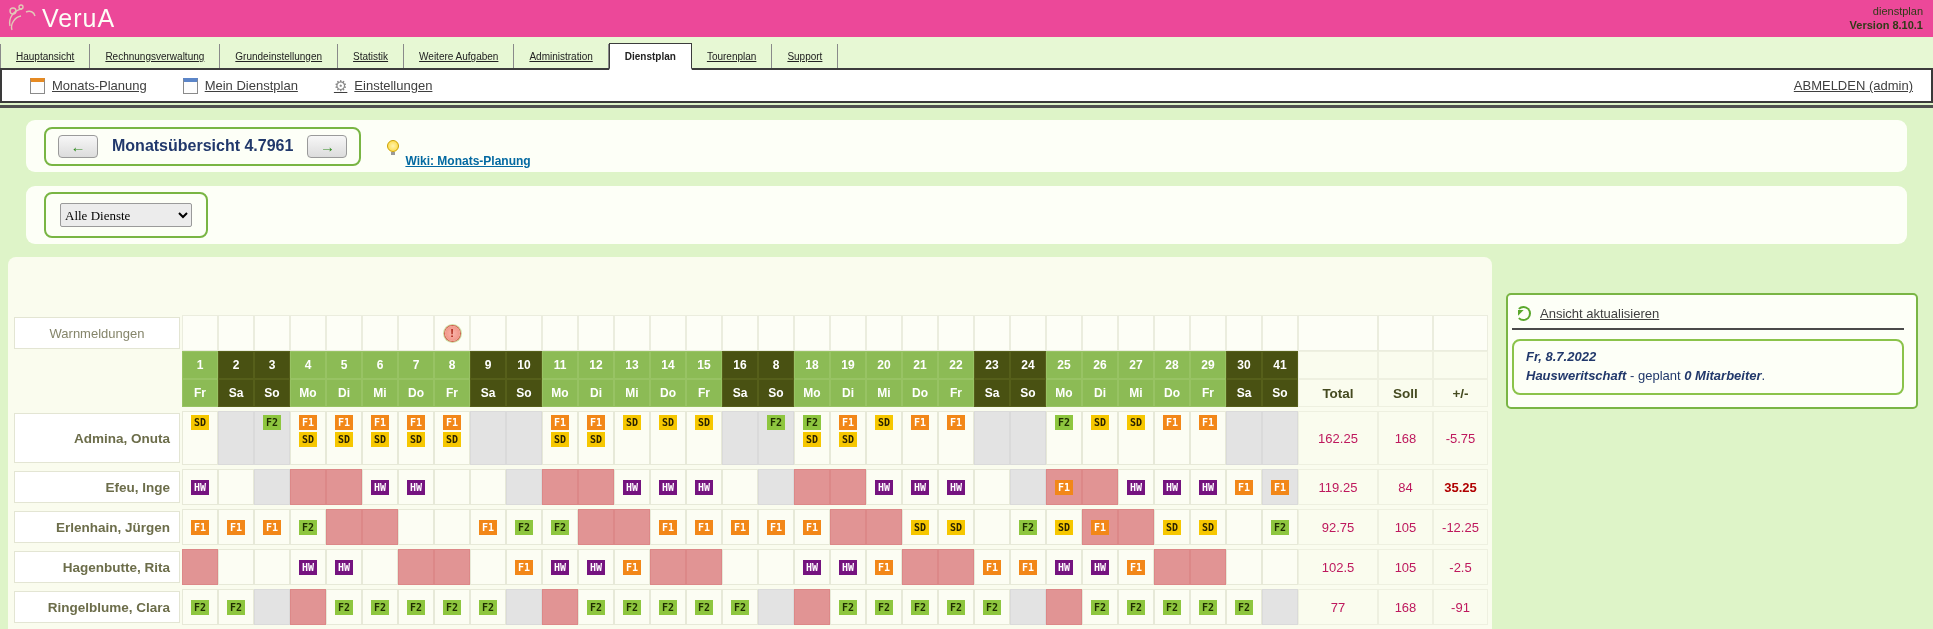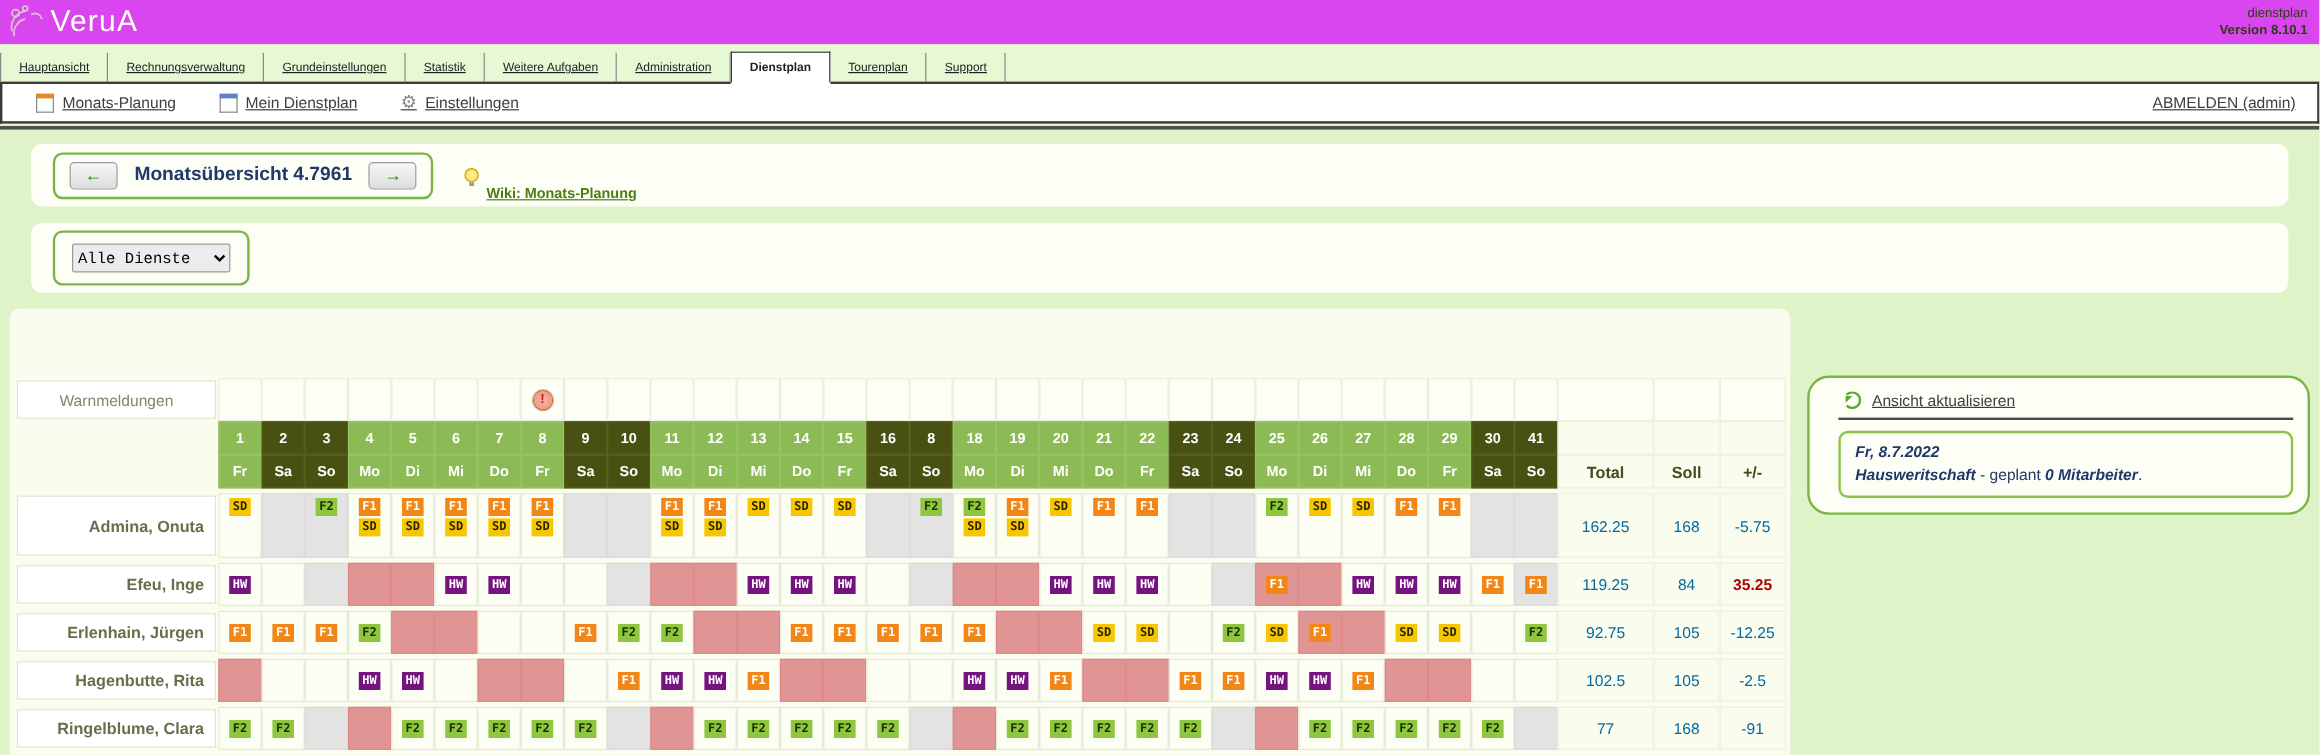--- a/index.html
+++ b/index.html
@@ -1,19 +1,19 @@
 <!DOCTYPE html>
 <html><head>
 <meta charset="utf-8">
 <style>
   html,body{margin:0;padding:0;}
   .page{width:1933px;height:629px;background:#def4c8;font-family:"Liberation Sans",sans-serif;position:relative;overflow:hidden;}
 
   
-  .appheader{height:37px;background:#d946ef;display:flex;align-items:center;justify-content:space-between;padding:0 10px 0 6px;}
+  .appheader{height:37px;background:#ec4899;display:flex;align-items:center;justify-content:space-between;padding:0 10px 0 6px;}
   .logo{display:flex;align-items:center;color:#fff;}
   .logo-flourish{width:34px;height:30px;margin-right:2px;opacity:.75;}
   .logo-text{font-size:25px;letter-spacing:1px;color:#fdfef6;font-weight:normal;}
   .version{line-height:1.25;color:#2f3b17;font-size:11px;}
   .version .vline1{display:block;text-align:right;}
   .version .vline2{display:block;font-weight:bold;text-align:right;}
 
   
   .tabbar{background:#e7f8d4;border-bottom:2px solid #3c3c3c;padding:0;display:flex;align-items:flex-end;height:31px;}
   .tab{display:inline-block;padding:7px 15px 6px 15px;font-size:10px;color:#222;text-decoration:underline;border-right:1px solid #8a8a8a;cursor:pointer;white-space:nowrap;}
@@ -35,23 +35,23 @@
   .panel{background:#fdfff7;border-radius:9px;margin:12px 26px 0 26px;display:flex;align-items:center;}
   .panel1{height:52px;padding:0 18px;gap:26px;}
   .panel2{height:58px;padding:0 18px;margin-top:14px;}
   .monthbox{border:2px solid #79b544;border-radius:8px;padding:6px 12px;display:flex;align-items:center;gap:14px;background:#fdfff7;}
   .navbtn{width:38px;height:21px;border:1px solid #9a9a9a;border-radius:4px;background:linear-gradient(#f7f7f7,#dcdcdc);display:flex;align-items:center;justify-content:center;cursor:pointer;}
   .navbtn span{color:#2e8b1e;font-weight:bold;font-size:15px;line-height:1;}
   .monthtitle{font-size:16px;font-weight:bold;color:#21386b;}
   .wikilink{display:flex;align-items:center;gap:6px;}
   .bulb{width:10px;height:10px;border-radius:50%;background:radial-gradient(#fff4b0,#ffd633);border:1px solid #caa002;position:relative;display:inline-block;}
   .bulb:after{content:"";position:absolute;left:3px;bottom:-4px;width:4px;height:3px;background:#9a9a9a;}
-  .wikitext{font-size:12px;font-weight:bold;color:#4d7c0f;text-decoration:underline;cursor:pointer;margin-top:30px;}
+  .wikitext{font-size:12px;font-weight:bold;color:#0369a1;text-decoration:underline;cursor:pointer;margin-top:30px;}
   .filterbox{border:2px solid #79b544;border-radius:8px;padding:9px 14px;background:#fdfff7;}
-  .dienstselect{width:132px;height:24px;font-size:13px;font-family:Liberation Mono, monospace;background:#ececec;border:1px solid #9a9a9a;border-radius:2px;}
+  .dienstselect{width:132px;height:24px;font-size:13px;font-family:Liberation Serif, serif;background:#ececec;border:1px solid #9a9a9a;border-radius:2px;}
 
   
   .board{display:flex;align-items:flex-start;margin-top:13px;padding:0 8px;gap:14px;}
   .tablepanel{width:1482px;background:#fafcee;border-radius:8px;padding:58px 0 12px 2px;}
   .row{display:grid;grid-template-columns:172px repeat(31,36px) 80px 55px 55px 26px;}
   .row > div{box-sizing:border-box;}
 
   .labelcell{display:flex;align-items:center;}
   .labelbox{background:#fff;border:1px solid #e3e5d3;flex:1;margin:2px 2px 2px 4px;height:calc(100% - 6px);display:flex;align-items:center;}
   .warnlabel{justify-content:center;color:#85856a;font-size:13px;}
@@ -68,26 +68,26 @@
   .blankcell{background:#fafcee;border:1px solid #eef0e0;}
   .thead{background:#fafcee;border:1px solid #eef0e0;color:#454a20;font-weight:bold;font-size:13.5px;display:flex;align-items:center;justify-content:center;}
 
   .trow{height:36px;margin-top:4px;}
   .trow.tall{height:54px;}
   .cell{background:#fcfdf3;border:1px solid #e7e9d8;display:flex;flex-direction:column;align-items:center;justify-content:center;gap:2px;cursor:pointer;}
   .trow.tall .cell{justify-content:flex-start;padding-top:3px;}
   .cell.we{background:#e3e3e3;border-color:#dadada;}
   .cell.abs{background:#e19494;border-color:#dc8888;}
   .badge{display:inline-block;font-family:"DejaVu Sans Mono",monospace;font-size:10px;font-weight:bold;padding:2px 3px;line-height:11px;}
-  .totcell{background:#fafcee;border:1px solid #eef0e0;color:#0369a1;font-size:13px;display:flex;align-items:center;justify-content:center;}
+  .totcell{background:#fafcee;border:1px solid #eef0e0;color:#be185d;font-size:13px;display:flex;align-items:center;justify-content:center;}
   .totcell.red{color:#b00000;font-weight:bold;}
   .sparecell{background:transparent;}
 
   
-  .sidepanel{width:392px;background:#fdfff7;border:2px solid #79b544;border-radius:18px;margin-top:56px;padding:9px 12px 12px 24px;}
+  .sidepanel{width:392px;background:#fdfff7;border:2px solid #79b544;border-radius:5px;margin-top:36px;padding:9px 12px 12px 4px;}
   .refreshrow{display:flex;align-items:center;gap:9px;padding:2px 0 7px 4px;border-bottom:2px solid #4a4a4a;}
   .refreshicon{width:11px;height:11px;border:2.5px solid #5aa82c;border-radius:50%;border-left-color:transparent;position:relative;display:inline-block;}
   .refreshicon:after{content:"";position:absolute;left:-4px;top:-2px;border:4px solid transparent;border-right-color:#5aa82c;transform:rotate(45deg);}
   .refreshtext{font-size:13px;color:#3f3f3f;text-decoration:underline;cursor:pointer;}
   .infobox{margin-top:9px;border:2px solid #8bc34a;border-radius:8px;padding:7px 12px;background:#fdfff7;color:#21386b;font-size:13px;line-height:1.45;}
   .infobox .b{font-weight:bold;font-style:italic;}
 </style>
 </head>
 <body>
 

